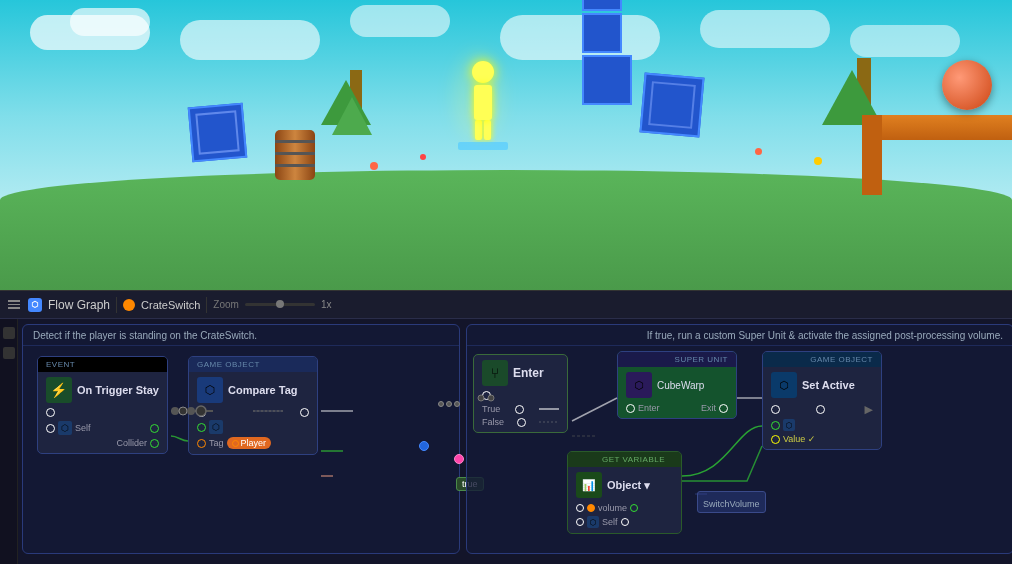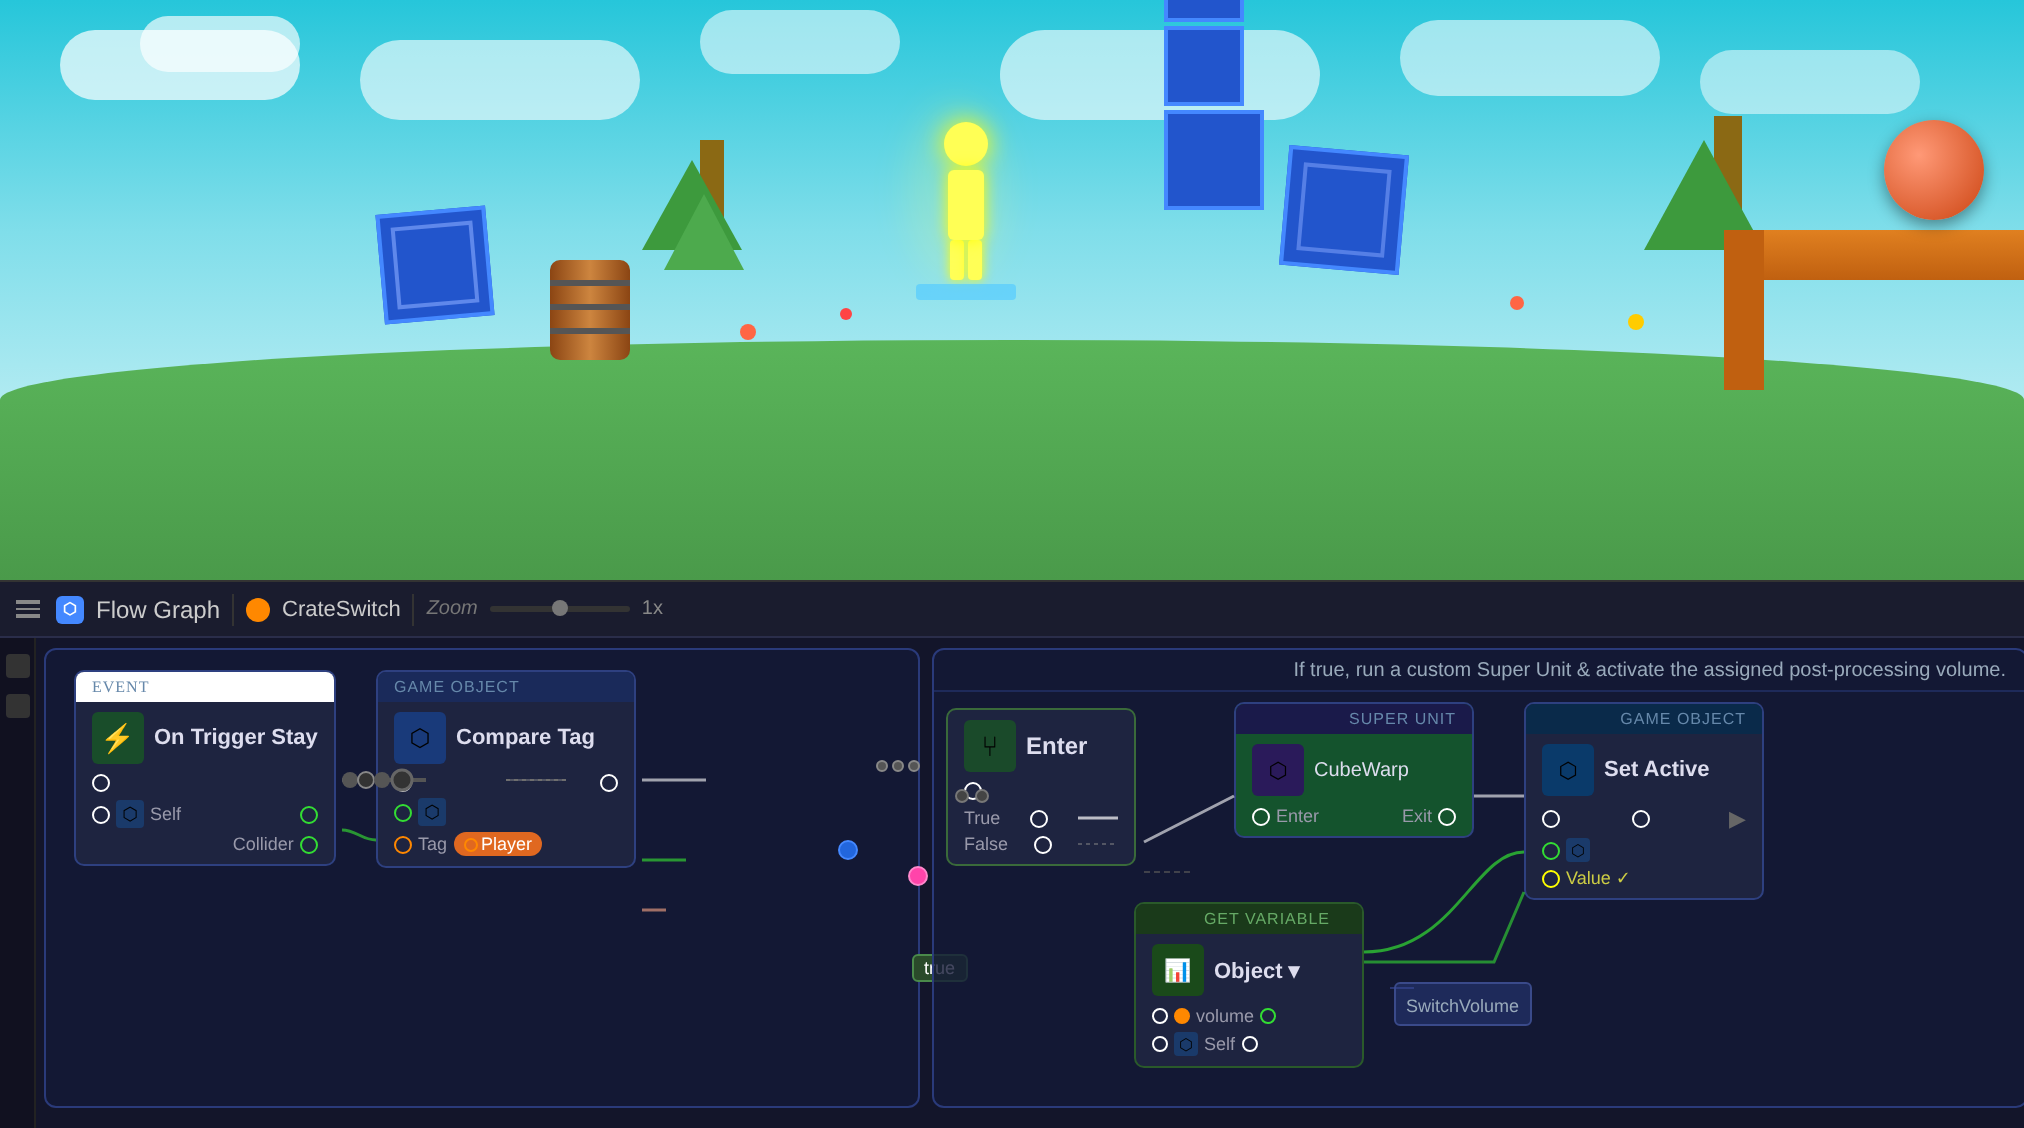--- a/index.html
+++ b/index.html
@@ -170,42 +170,45 @@
 
     <span class="toolbar-label">Flow Graph</span>
 
     <div style="width:1px;height:16px;background:#333;"></div>
 
     <div style="width:12px;height:12px;background:#f80;border-radius:50%;"></div>
     <span class="toolbar-label" style="font-size:11px;color:#ccc;">CrateSwitch</span>
 
     <div style="width:1px;height:16px;background:#333;"></div>
 
-    <span style="font-size:10px;color:#777;font-style:italic;">Zoom</span>
+    <span style="font-size:10px;color:#777;">Zoom</span>
     <div style="width:70px;height:3px;background:#333;border-radius:2px;position:relative;">
       <div style="position:absolute;left:50%;top:-3px;width:8px;height:8px;background:#777;border-radius:50%;transform:translateX(-50%);"></div>
     </div>
     <span style="font-size:10px;color:#888;">1x</span>
 
   </div>
 
   <div style="position:relative;width:1012px;height:246px;overflow:hidden;">
 
     <div style="position:absolute;left:0;top:0;width:18px;height:100%;background:#111120;border-right:1px solid #222;display:flex;flex-direction:column;align-items:center;padding-top:8px;gap:8px;">
       <div style="width:12px;height:12px;background:#333;border-radius:2px;"></div>
       <div style="width:12px;height:12px;background:#333;border-radius:2px;"></div>
     </div>
 
     <div style="position:absolute;left:22px;top:5px;width:438px;height:230px;background:rgba(20,25,55,0.8);border:1.5px solid #2a3a7a;border-radius:6px;">
 
+      <div style="font-size:10px;color:#99aabb;padding:5px 10px 4px;border-bottom:1px solid #1e2a5a;">
+        <span>Detect if the player is standing on the CrateSwitch.</span>
+      </div>
 
       <div style="position:relative;padding:10px;height:calc(100% - 28px);">
 
         <div style="position:absolute;left:14px;top:10px;background:#1e2440;border:1.5px solid #2e4080;border-radius:5px;min-width:130px;">
-          <div style="background:#ffffff;padding:3px 8px;border-radius:4px 4px 0 0;font-size:8px;color:#6688aa;text-transform:uppercase;letter-spacing:0.5px;font-family:Liberation Serif, serif;">Event</div>
+          <div style="background:#000000;padding:3px 8px;border-radius:4px 4px 0 0;font-size:8px;color:#6688aa;text-transform:uppercase;letter-spacing:0.5px;">Event</div>
           <div style="padding:5px 8px;">
             <div style="display:flex;align-items:center;gap:5px;">
               <div style="width:26px;height:26px;background:#194d2a;border-radius:3px;display:flex;align-items:center;justify-content:center;font-size:14px;">⚡</div>
               <span style="font-size:11px;color:#dde;font-weight:bold;">On Trigger Stay</span>
             </div>
 
             <div style="margin-top:5px;display:flex;align-items:center;gap:3px;">
               <div class="port exec"></div>
             </div>
             <div style="margin-top:4px;display:flex;align-items:center;justify-content:space-between;gap:4px;">

